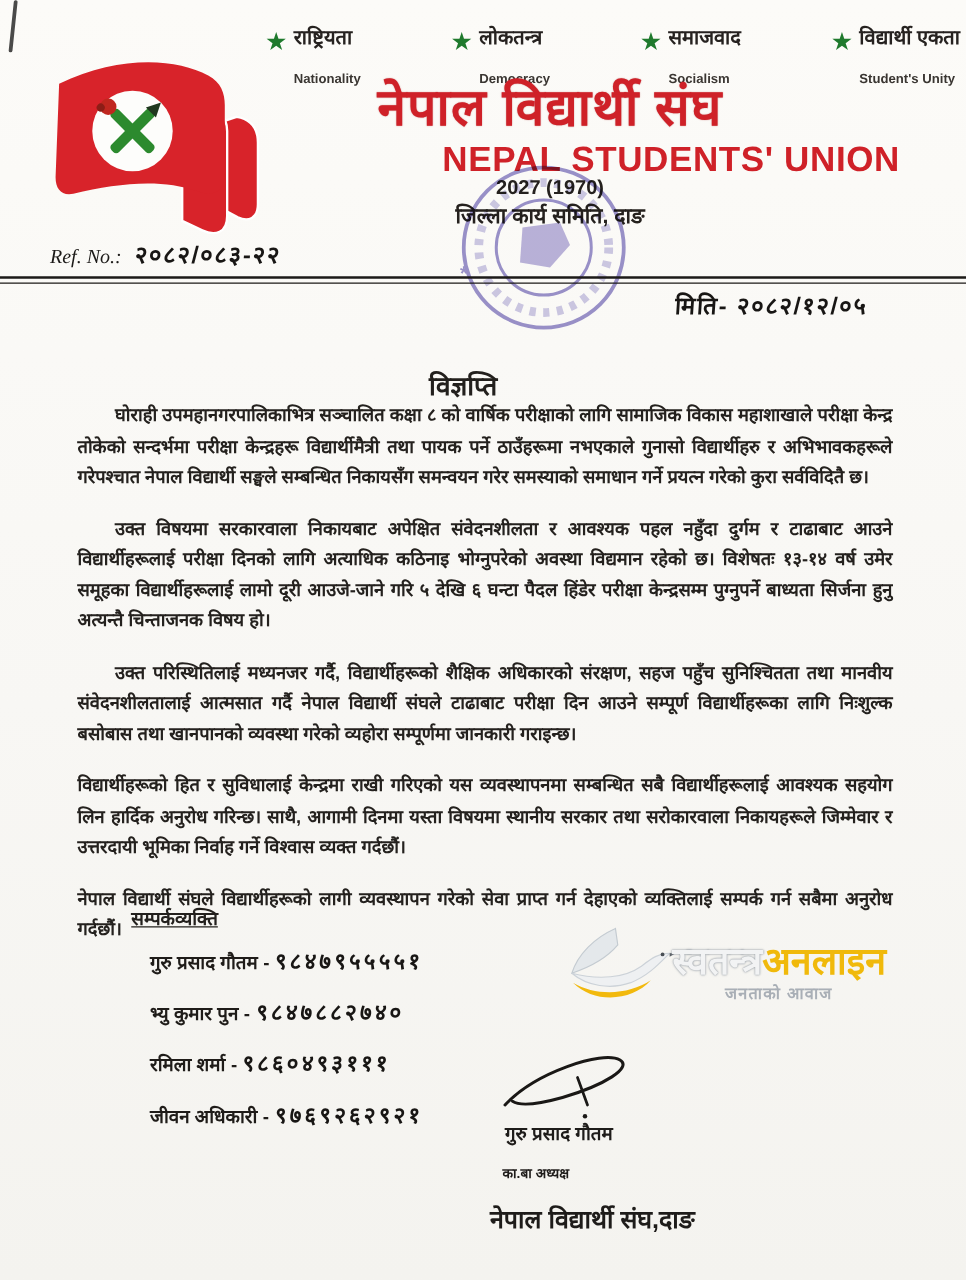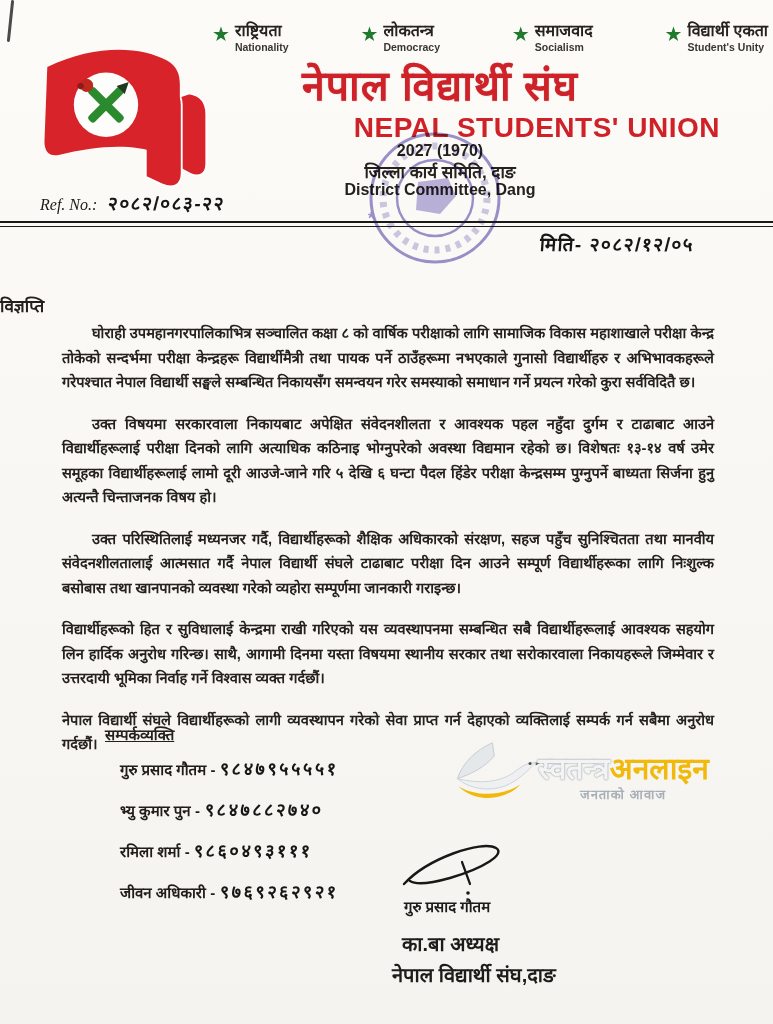--- a/index.html
+++ b/index.html
@@ -13,21 +13,21 @@
   .artifact { position:absolute; left:9px; top:0; width:3px; height:42px;
     background:#2a2a2a; transform:rotate(6deg); border-radius:2px; opacity:.85; }
 
   
   .flag { position:absolute; left:35px; top:48px; width:195px; height:142px; }
   .motto-row { position:absolute; left:212px; top:22px; width:556px;
     display:flex; justify-content:space-between; }
   .motto-item { display:flex; align-items:flex-start; gap:5px; }
   .star { color:#1f7a2d; font-size:20px; line-height:20px; margin-top:2px; }
   .motto-np { font-weight:bold; font-size:16px; color:#262220; line-height:18px; }
-  .motto-en { font-weight:bold; font-size:10.5px; color:#3a3632; margin-top:1px; }
+  .motto-en { font-weight:bold; font-size:10.5px; color:#3a3632; margin-top:17px; }
 
   .org-np { position:absolute; left:160px; top:56px; width:560px; text-align:center;
     color:#cf2128; font-size:41px; font-weight:bold; letter-spacing:1px;
     text-shadow:0 0 1px rgba(160,20,25,.6); }
   .org-en { position:absolute; left:160px; top:112px; width:560px; text-align:right;
     color:#cf2128; font-size:28px; font-weight:bold; letter-spacing:.5px; }
   .hline  { position:absolute; left:160px; width:560px; text-align:center; color:#25211e; }
   .year        { top:142px; font-size:16px; font-weight:bold; }
   .committee-np{ top:160px; font-size:17px; font-weight:bold; }
   .committee-en{ top:181px; font-size:16px; font-weight:bold; }
@@ -39,22 +39,22 @@
   .ref-label { font-family:"Liberation Serif","DejaVu Serif",serif; font-style:italic;
     font-weight:normal; font-size:16px; color:#1c1a18; }
   .hand { font-weight:bold; color:#181614; letter-spacing:1.5px;
     transform:skewX(-4deg); display:inline-block; }
   .ref-value { font-size:19px; margin-left:6px; }
   .rule { position:absolute; left:0; top:221px; width:773px; height:6px;
     border-top:2.5px solid #1c1a18; border-bottom:1.5px solid #1c1a18; }
   .date-row { position:absolute; left:540px; top:231px; font-size:19px; }
 
   
-  .doc-title { position:absolute; left:0; top:294px; width:741px; text-align:left;
-    font-size:17px; font-weight:bold; color:#23201d; }
+  .doc-title { position:absolute; left:0; top:294px; width:741px; text-align:center;
+    font-size:21px; font-weight:bold; color:#23201d; }
   .body-text { position:absolute; left:62px; top:321px; width:652px;
     font-size:14.6px; font-weight:bold; line-height:24.5px;
     text-align:justify; color:#24211e; }
   .body-text p { margin-bottom:17px; }
   .body-text p.indent { text-indent:30px; }
 
   
   .contact-head { position:absolute; left:105px; top:724px; font-size:15px;
     font-weight:bold; color:#23201d;text-decoration:underline; }
   .contact-list { position:absolute; left:120px; top:756px; }
@@ -68,21 +68,21 @@
   .wm-text { position:absolute; left:100px; top:14px; white-space:nowrap;
     font-size:30px; font-weight:bold; }
   .wm-part1 { color:#f2f3f4; text-shadow:0 0 2px #9aa1a8,0 0 1px #9aa1a8; }
   .wm-part2 { color:#f0b90b; }
   .wm-tag { position:absolute; left:142px; top:52px; font-size:13px;
     color:#a9afb6; font-weight:bold; letter-spacing:1px; }
 
   
   .signature-svg { position:absolute; left:398px; top:838px; width:135px; height:62px; }
   .sig-name  { position:absolute; left:404px; top:896px; font-size:15px; font-weight:bold; }
-  .sig-title { position:absolute; left:402px; top:930px; font-size:20px; font-weight:bold;text-align:right; }
+  .sig-title { position:absolute; left:402px; top:930px; font-size:11px; font-weight:bold;text-align:right; }
   .sig-org   { position:absolute; left:392px; top:961px; font-size:20px; font-weight:bold; }
 </style>
 </head>
 <body>
 
 <div class="paper">
 
   <div class="artifact"></div>
 
   <svg class="flag" viewBox="0 0 200 150">
@@ -129,21 +129,20 @@
         <div class="motto-np">विद्यार्थी एकता</div>
         <div class="motto-en">Student's Unity</div>
       </span>
     </div>
   </div>
 
   <div class="org-np">नेपाल विद्यार्थी संघ</div>
   <div class="org-en">NEPAL STUDENTS' UNION</div>
   <div class="hline year">2027 (1970)</div>
   <div class="hline committee-np">जिल्ला कार्य समिति, दाङ</div>
-  <div class="hline committee-en">District Committee, Dang</div>
 
   <svg class="stamp" viewBox="0 0 190 150">
     <circle cx="95" cy="72" r="64" fill="none" stroke="#7f74c0" stroke-width="3"></circle>
     <circle cx="95" cy="72" r="38" fill="none" stroke="#7f74c0" stroke-width="2.4"></circle>
     <circle cx="95" cy="72" r="52" fill="none" stroke="#8b81c8" stroke-width="7" stroke-dasharray="5 6" opacity="0.55"></circle>
     <path d="M78,56 L108,52 L116,70 L100,88 L76,84 Z" fill="#9186cb" opacity="0.8"></path>
     <text x="28" y="98" font-size="16" fill="#7f74c0" font-weight="bold">*</text>
   </svg>
 
   <div class="ref-row">

